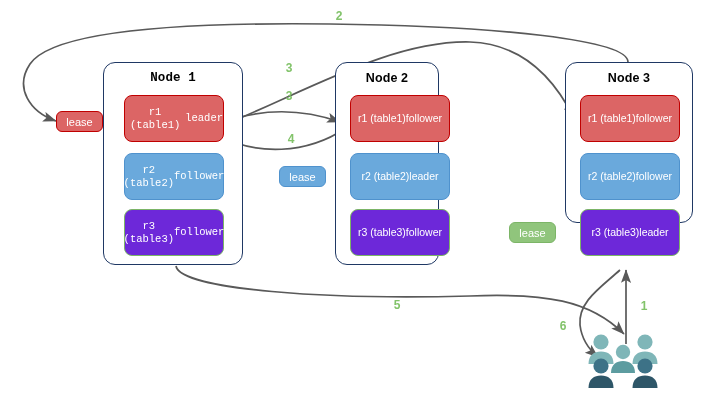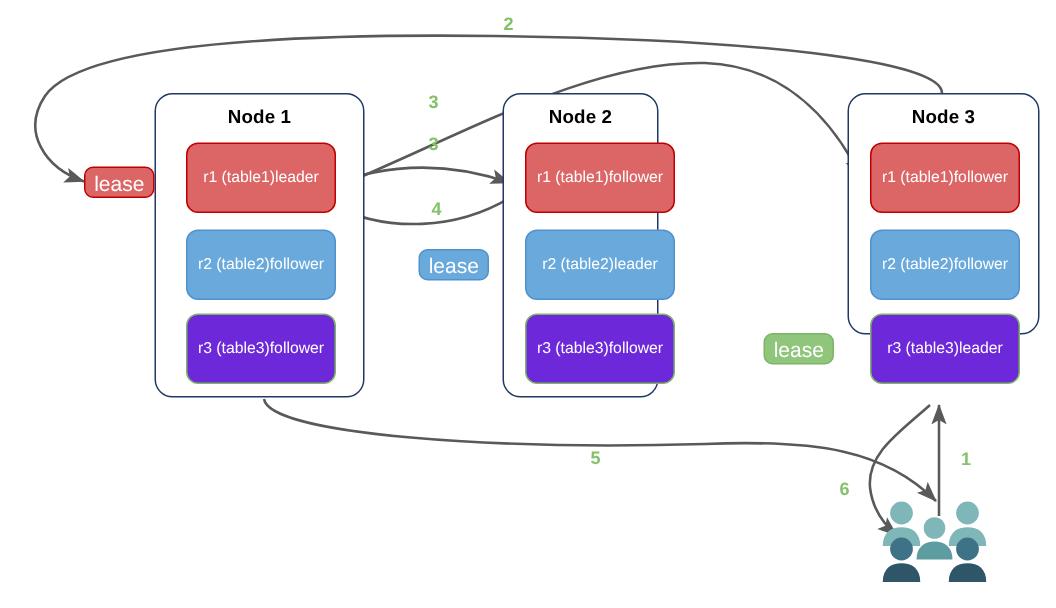--- a/index.html
+++ b/index.html
@@ -70,21 +70,21 @@
     border: 1.6px solid #7cb567;
   }
   .lease {
     position: absolute;
     box-sizing: border-box;
     border-radius: 6px;
     display: flex;
     align-items: center;
     justify-content: center;
     color: #ffffff;
-    font-size: 14px;
+    font-size: 11px;
   }
   .lease-red {
     background: #dc6565;
     border: 1.6px solid #c00000;
   }
   .lease-blue {
     background: #6aa9dc;
     border: 1.6px solid #4f92cd;
   }
   .lease-green {
@@ -127,21 +127,21 @@
 
     <path d="M 346 128 C 306 155 256 155 220 136" fill="none" stroke="#595959" stroke-width="1.7" marker-end="url(#ah)"></path>
 
     <path d="M 176 266 C 180 290 330 300 470 296 C 545 293 590 300 624 334" fill="none" stroke="#595959" stroke-width="1.7" marker-end="url(#ah)"></path>
 
     <path d="M 626 344 L 626 270" fill="none" stroke="#595959" stroke-width="1.7" marker-end="url(#ah)"></path>
 
     <path d="M 620 270 C 600 288 578 302 580 325 C 582 342 592 352 598 357" fill="none" stroke="#595959" stroke-width="1.7" marker-end="url(#ah)"></path>
   </svg>
 
-  <div class="node-box" style="left:103px; top:62px; width:140px; height:203px;">
+  <div class="node-box" style="left:103px; top:62px; width:140px; height:203px;font-family:Liberation Mono, monospace;">
     <div class="node-title">Node 1</div>
 
     <div class="replica rep-red" style="left:20px; top:32px; width:100px; height:47px;">
       <span class="r-line1">r1 (table1)</span>
       <span class="r-line2">leader</span>
     </div>
 
     <div class="replica rep-blue" style="left:20px; top:90px; width:100px; height:47px;">
       <span class="r-line1">r2 (table2)</span>
       <span class="r-line2">follower</span>

